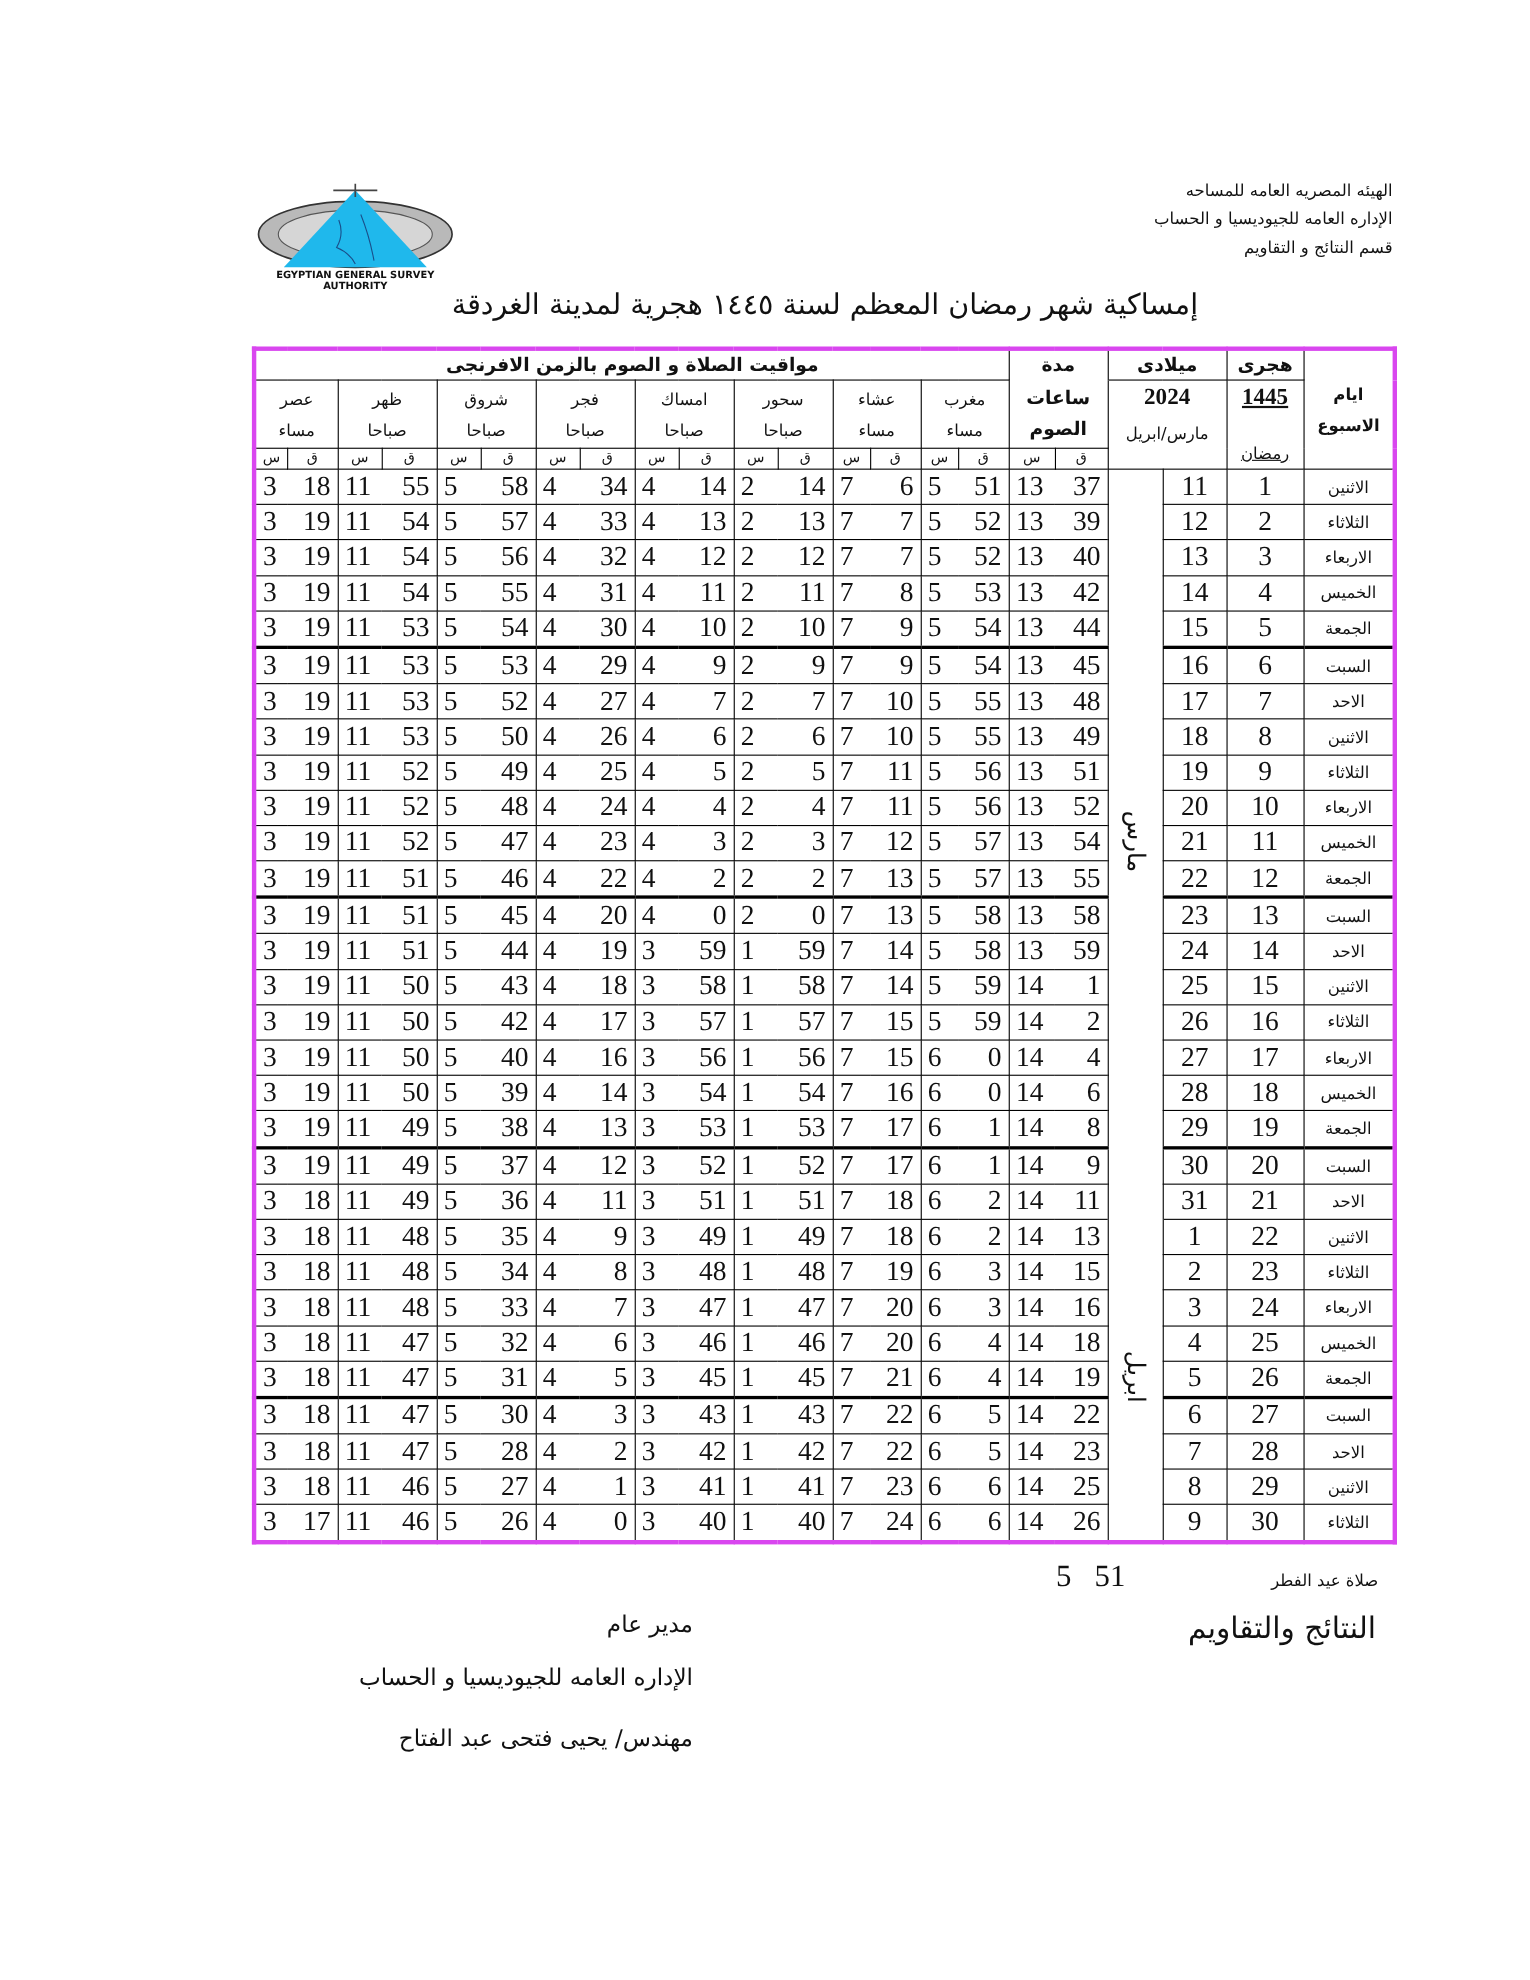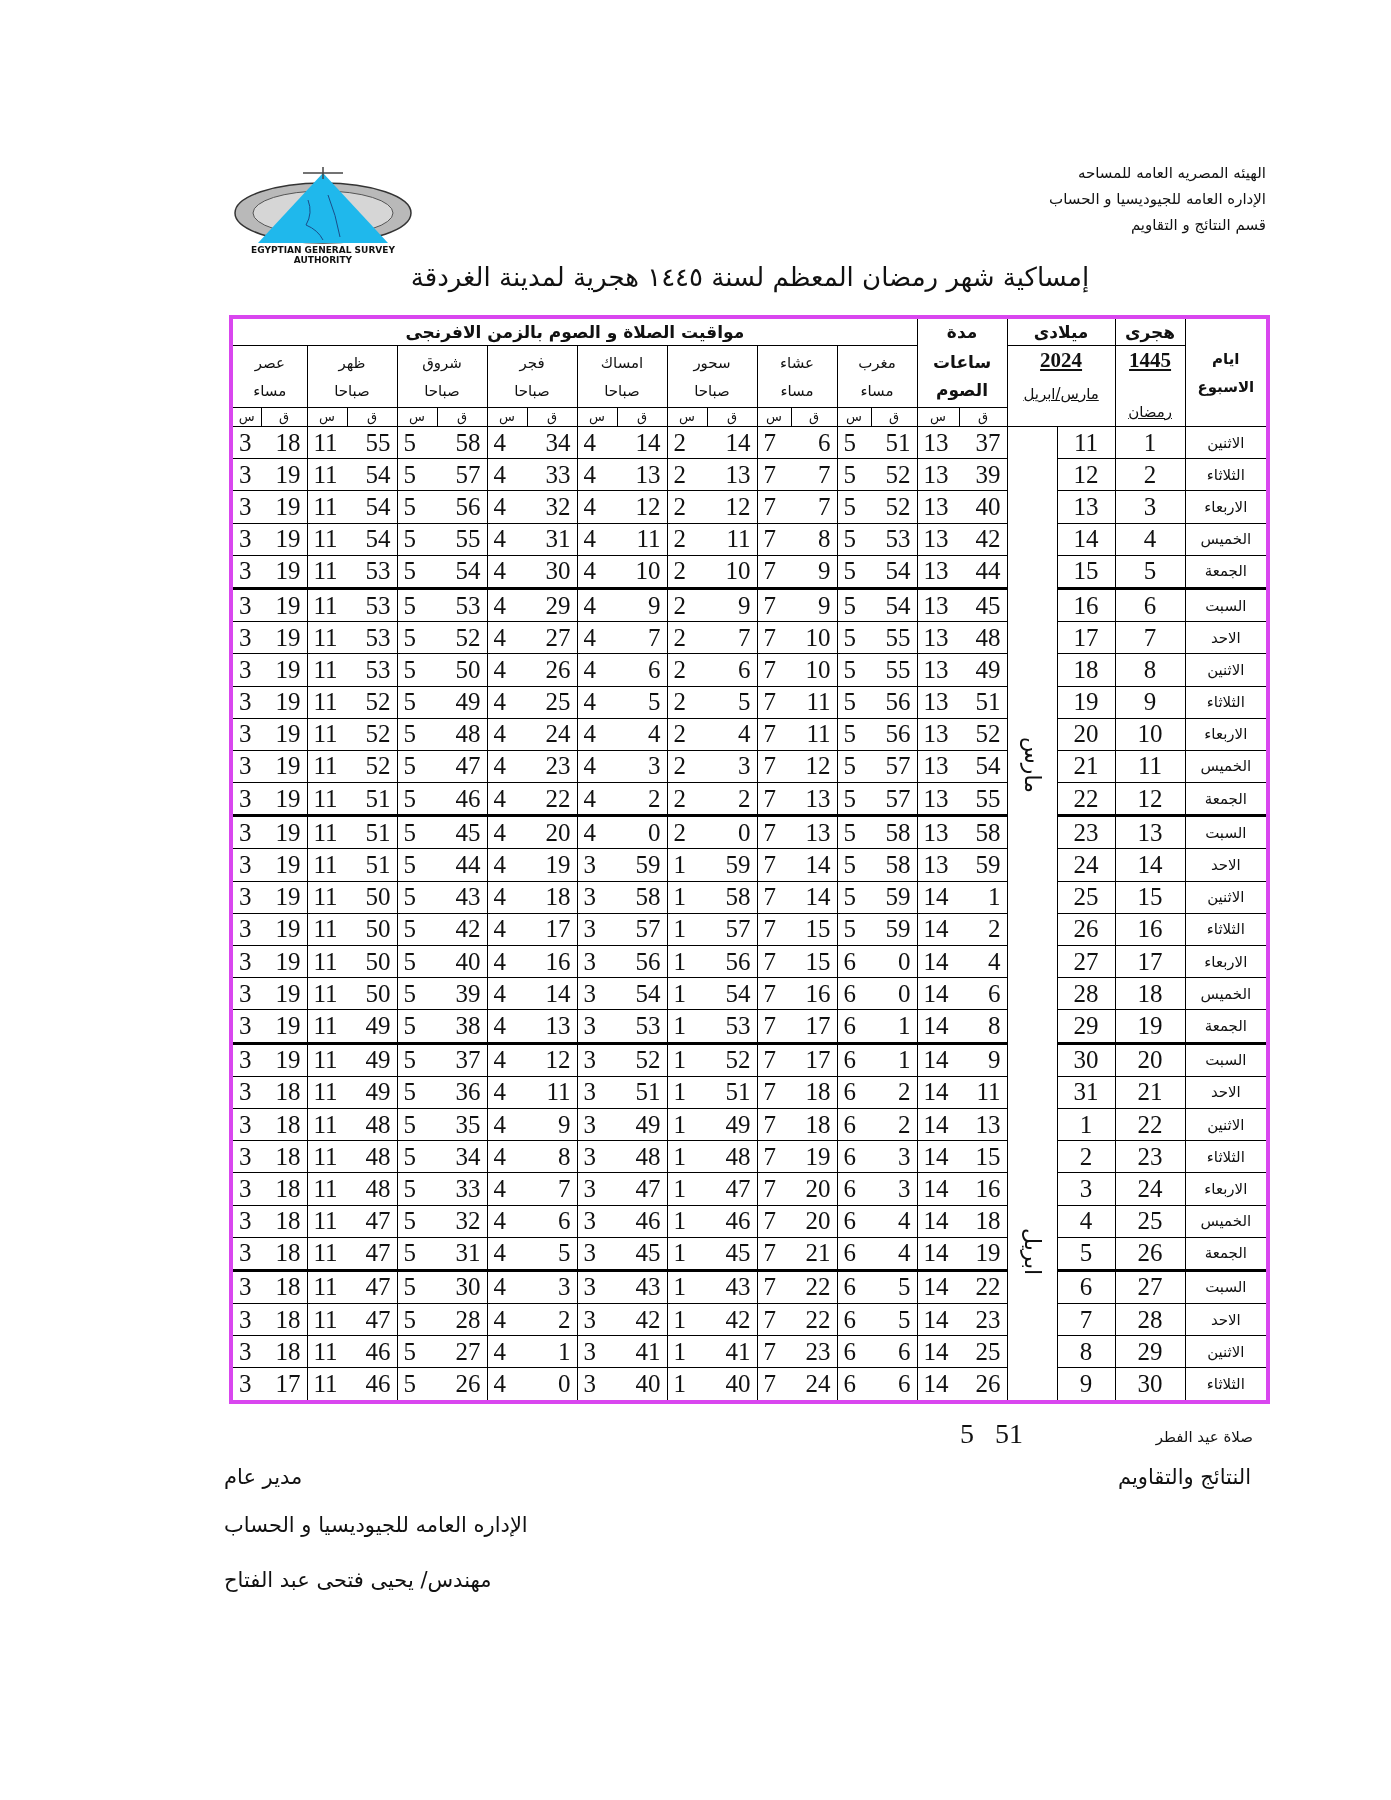--- a/index.html
+++ b/index.html
@@ -18,22 +18,22 @@
   tr.d td.h { text-align:left; padding-left:6px; border-right:none; }
   tr.d td.m { text-align:right; padding-right:6px; border-left:none; }
   tr.wk td { border-top:3.5px solid #000; }
   td.dayname { font-size:15px; direction:rtl; font-family:"DejaVu Sans", sans-serif; }
   td.gap { border-top:none !important; border-bottom:none !important; }
   td.monthlabel { font-size:20px; direction:rtl; }
   .vert { display:inline-block; writing-mode:vertical-rl; font-size:22px; }
   .big { font-family:"Liberation Serif", serif; font-weight:bold; font-size:21px; }
   .eid-label { position:absolute; right:138px; top:1428px; font-size:15px; direction:rtl; }
   .eid-time { position:absolute; left:960px; top:1418px; font-family:"Liberation Serif", serif; font-size:28px; word-spacing:14px; }
-  .foot-right { position:absolute; right:140px; top:1465px; font-size:21px; direction:rtl; }
-  .foot-left { position:absolute; left:224px; width:390px; text-align:left; direction:rtl; font-size:21px; }
+  .foot-right { position:absolute; right:140px; top:1465px; font-size:27px; direction:rtl; }
+  .foot-left { position:absolute; left:240px; width:390px; text-align:right; direction:rtl; font-size:21px; }
 </style>
 </head>
 <body>
 
 <div class="org">
   <div>الهيئه المصريه العامه للمساحه</div>
   <div>الإداره العامه للجيوديسيا و الحساب</div>
   <div>قسم النتائج و التقاويم</div>
 </div>
 
@@ -118,21 +118,21 @@
           <div>مساء</div>
         </td>
       <td colspan="2" class="hdr2">
           <div>مغرب</div>
           <div>مساء</div>
         </td>
       <td colspan="2" class="hdr2" style="border-top:none;font-weight:bold;font-size:17px;">
           <div>ساعات</div>
           <div>الصوم</div>
         </td>
-      <td colspan="2" rowspan="2" class="hdr2" style="vertical-align:top;text-decoration:underline;">
+      <td colspan="2" rowspan="2" class="hdr2" style="vertical-align:top;">
           <div class="big">2024</div>
           <div style="margin-top:6px;">مارس/ابريل</div>
         </td>
       <td rowspan="2" class="hdr2" style="vertical-align:top;text-decoration:underline;">
           <div class="big">1445</div>
           <div style="margin-top:24px;">رمضان</div>
         </td>
     </tr>
     <tr class="qs" id="unit-row">
         <td>س</td>

